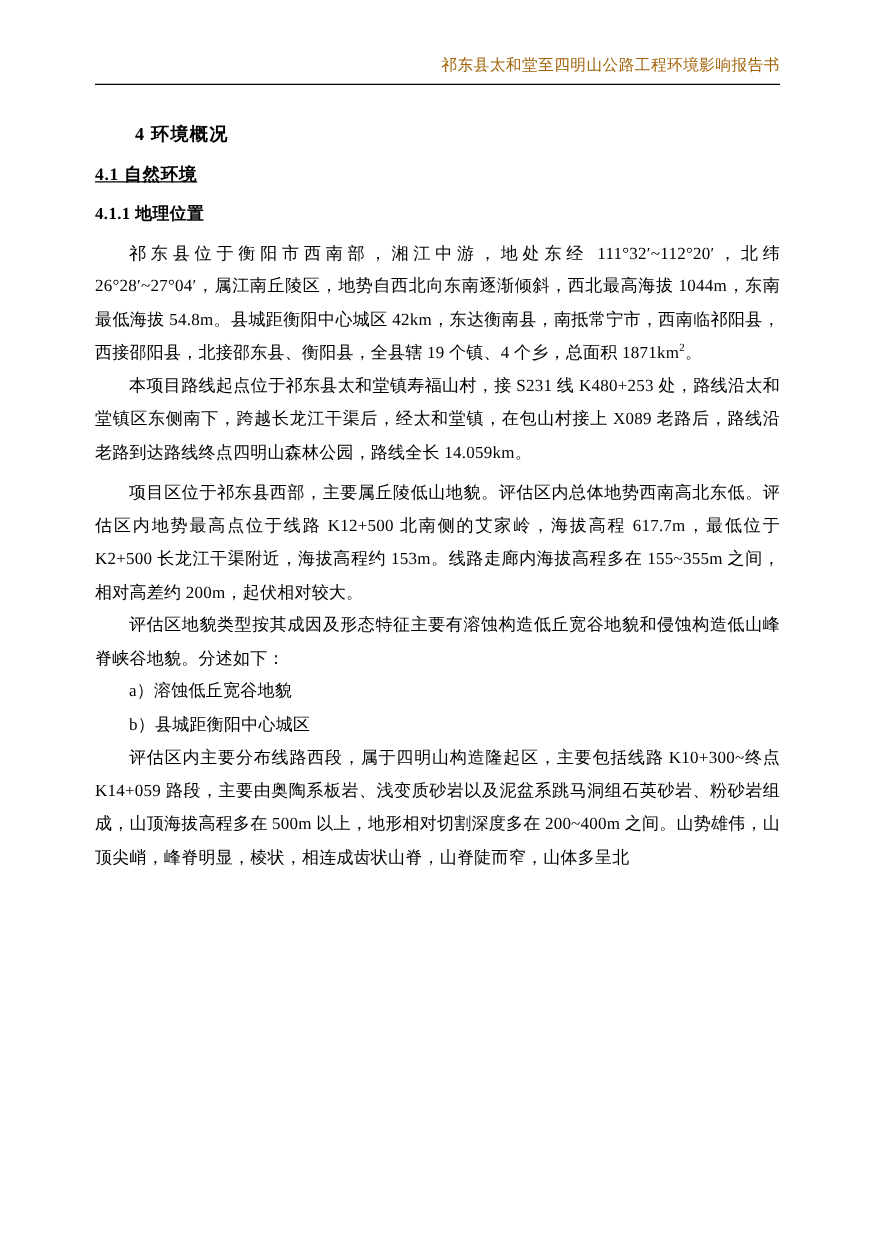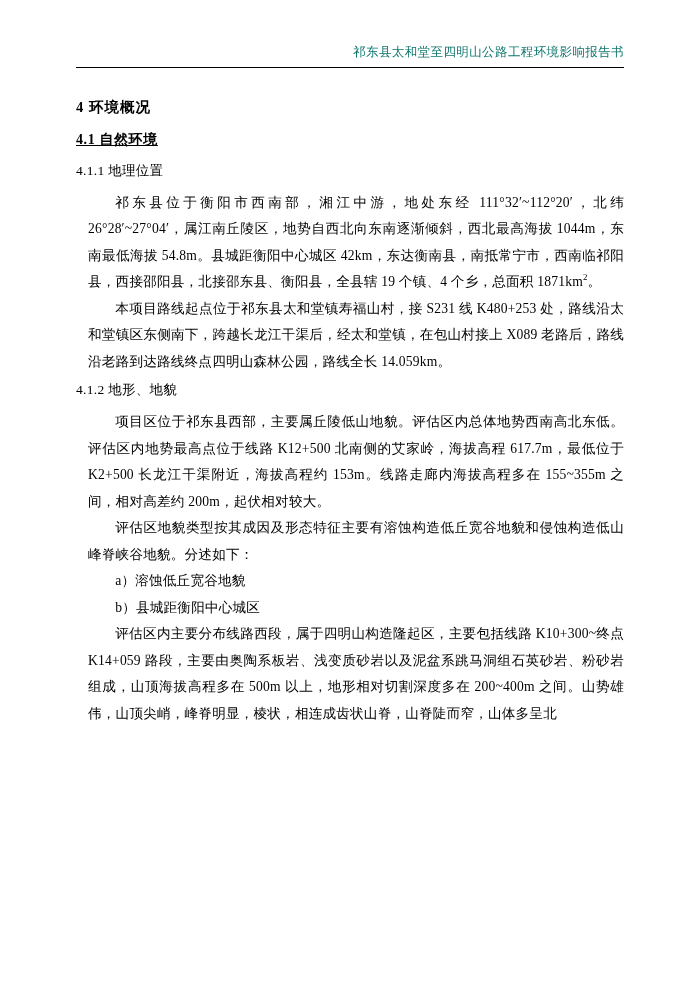--- a/index.html
+++ b/index.html
@@ -19,54 +19,54 @@
     height: 990px;
     box-sizing: border-box;
     padding: 44px 76px 0 76px;
   }
   .header {
     text-align: right;
     font-size: 12.5px;
     line-height: 1.4;
     letter-spacing: 0.4px;
     padding-bottom: 5px;
-    color: #0f766e;
+    color: #a16207;
   }
   .header-rule {
     border-bottom: 1px solid #000;
     margin-bottom: 30px;
   }
   h1.sec {
     font-size: 14.5px;
     font-weight: bold;
     margin: 0 0 0 0;
     padding: 0;
     letter-spacing: 1px;
   }
-  .sec-wrap { margin-bottom: 14px; }
+  .sec-wrap { margin-bottom: 14px; margin-left: 32px; }
   h2.sec {
     font-size: 14px;
     font-weight: bold;
     margin: 0;
     padding: 0;
     letter-spacing: 0.6px;
   }
   .sub-wrap { margin-bottom: 13px; text-decoration: underline; }
   h3.sec {
     font-size: 13.5px;
-    font-weight: normal;
+    font-weight: bold;
     margin: 0;
     padding: 0;
     letter-spacing: 0.3px;
   }
   .subsub-wrap { margin-bottom: 10px; }
   p.body {
     font-size: 13.6px;
     line-height: 1.95;
-    margin: 0 0 0 12px;
+    margin: 0 0 0 0;
     text-align: justify;
     text-justify: inter-ideograph;
     text-indent: 2em;
     letter-spacing: 0.2px;
   }
   .spacer-sm { height: 6px; }
   sup {
     font-size: 0.65em;
     vertical-align: super;
   }
@@ -100,23 +100,20 @@
   <div class="subsub-wrap">
     <h3 class="sec">4.1.1  地理位置</h3>
   </div>
 
   <p class="body"><span>祁东县位于衡阳市西南部，湘江中游，地处东经 111°32′~112°20′，北纬 26°28′~27°04′，属江南丘陵区，地势自西北向东南逐渐倾斜，西北最高海拔 1044m，东南最低海拔 54.8m。县城距衡阳中心城区 42km，东达衡南县，南抵常宁市，西南临祁阳县，西接邵阳县，北接邵东县、衡阳县，全县辖 19 个镇、4 个乡，总面积 1871km</span><sup>2</sup><span>。</span></p>
 
   <p class="body">本项目路线起点位于祁东县太和堂镇寿福山村，接 S231 线 K480+253 处，路线沿太和堂镇区东侧南下，跨越长龙江干渠后，经太和堂镇，在包山村接上 X089 老路后，路线沿老路到达路线终点四明山森林公园，路线全长 14.059km。</p>
 
   <div class="spacer-sm"></div>
 
-  <div class="subsub-wrap">
-    <h3 class="sec">4.1.2  地形、地貌</h3>
-  </div>
 
   <p class="body">项目区位于祁东县西部，主要属丘陵低山地貌。评估区内总体地势西南高北东低。评估区内地势最高点位于线路 K12+500 北南侧的艾家岭，海拔高程 617.7m，最低位于 K2+500 长龙江干渠附近，海拔高程约 153m。线路走廊内海拔高程多在 155~355m 之间，相对高差约 200m，起伏相对较大。</p>
 
   <p class="body">评估区地貌类型按其成因及形态特征主要有溶蚀构造低丘宽谷地貌和侵蚀构造低山峰脊峡谷地貌。分述如下：</p>
 
   <p class="body">a）溶蚀低丘宽谷地貌</p>
 
 
   <p class="body">b）县城距衡阳中心城区</p>
 

